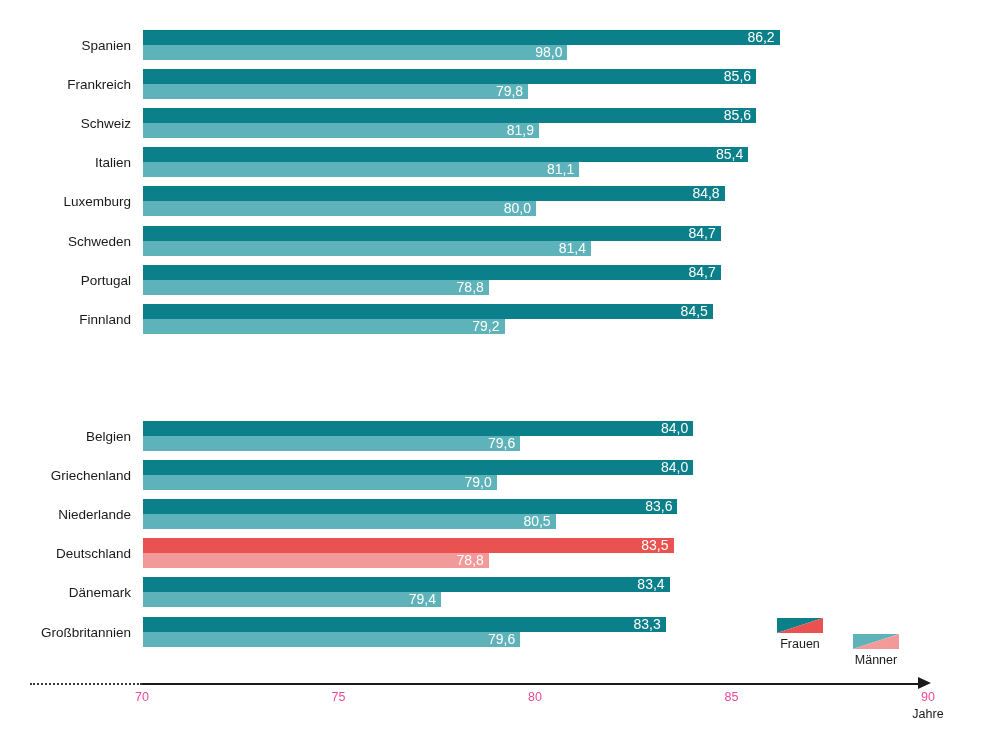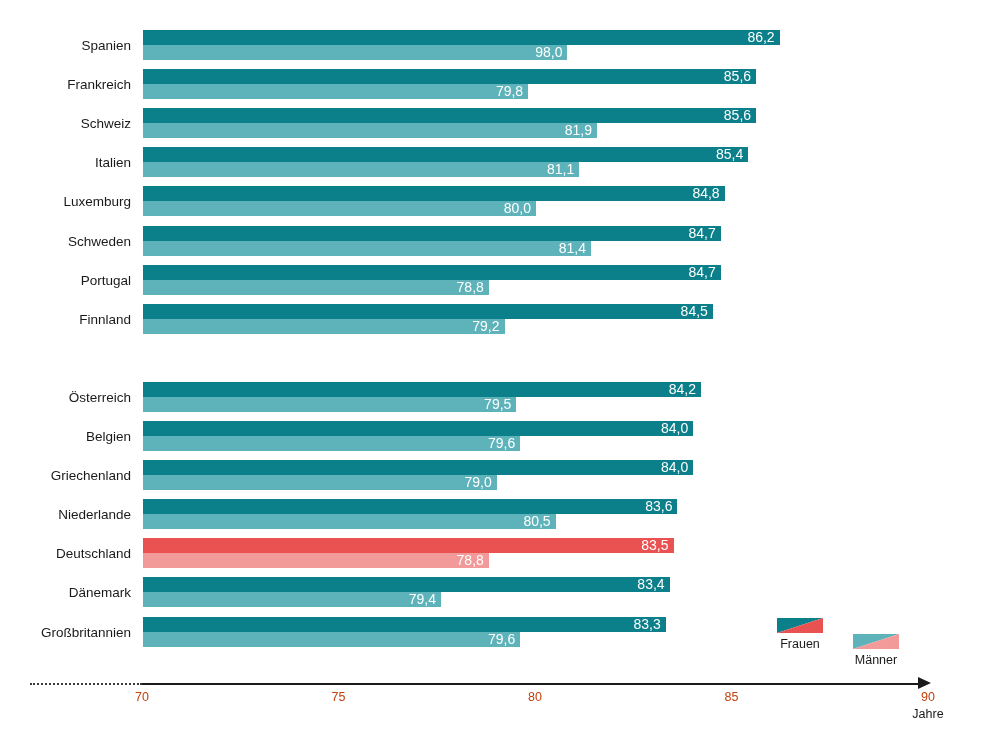--- a/index.html
+++ b/index.html
@@ -113,21 +113,21 @@
     border-top: 6px solid transparent;
     border-bottom: 6px solid transparent;
   }
   .tick {
     position: absolute;
     top: 20px;
     width: 60px;
     margin-left: -30px;
     text-align: center;
     font-size: 12.5px;
-    color: #c2410c;
+    color: #ec4899;
   }
   .axis-unit {
     position: absolute;
     top: 37px;
     width: 80px;
     margin-left: -40px;
     text-align: center;
     font-size: 12.5px;
     color: #1a1a1a;
   }
@@ -188,21 +188,21 @@
             <span class="val">79,8</span>
           </div>
         </div>
       </div>
       <div class="row" style="top: 108.2px;">
         <div class="row-label">Schweiz</div>
         <div class="bars">
           <div class="bar female" style="width: 613.08px; background: rgb(11, 127, 138);">
             <span class="val">85,6</span>
           </div>
-          <div class="bar male" style="width: 454px; background: rgb(94, 179, 186);">
+          <div class="bar male" style="width: 396px; background: rgb(94, 179, 186);">
             <span class="val">81,9</span>
           </div>
         </div>
       </div>
       <div class="row" style="top: 147.3px;">
         <div class="row-label">Italien</div>
         <div class="bars">
           <div class="bar female" style="width: 605.22px; background: rgb(11, 127, 138);">
             <span class="val">85,4</span>
           </div>
@@ -245,31 +245,20 @@
         </div>
       </div>
       <div class="row" style="top: 303.7px;">
         <div class="row-label">Finnland</div>
         <div class="bars">
           <div class="bar female" style="width: 569.85px; background: rgb(11, 127, 138);">
             <span class="val">84,5</span>
           </div>
           <div class="bar male" style="width: 361.56px; background: rgb(94, 179, 186);">
             <span class="val">79,2</span>
-          </div>
-        </div>
-      </div>
-      <div class="row" style="top: 381.9px;">
-        <div class="row-label">Österreich</div>
-        <div class="bars">
-          <div class="bar female" style="width: 558.06px; background: rgb(11, 127, 138);">
-            <span class="val">84,2</span>
-          </div>
-          <div class="bar male" style="width: 373.35px; background: rgb(94, 179, 186);">
-            <span class="val">79,5</span>
           </div>
         </div>
       </div>
       <div class="row" style="top: 421px;">
         <div class="row-label">Belgien</div>
         <div class="bars">
           <div class="bar female" style="width: 550.2px; background: rgb(11, 127, 138);">
             <span class="val">84,0</span>
           </div>
           <div class="bar male" style="width: 377.28px; background: rgb(94, 179, 186);">

